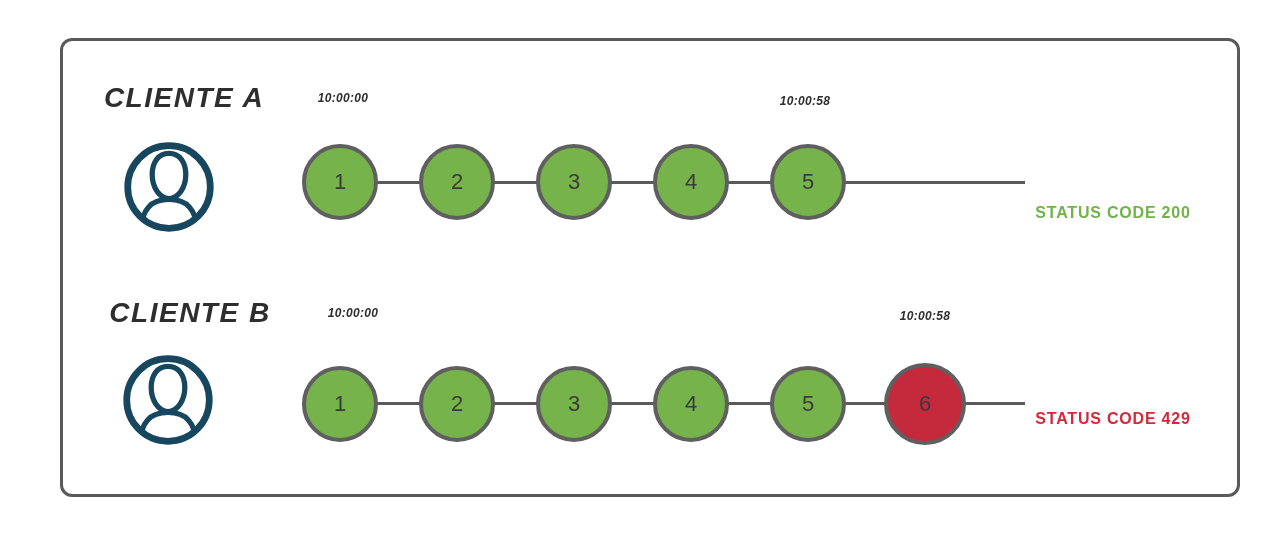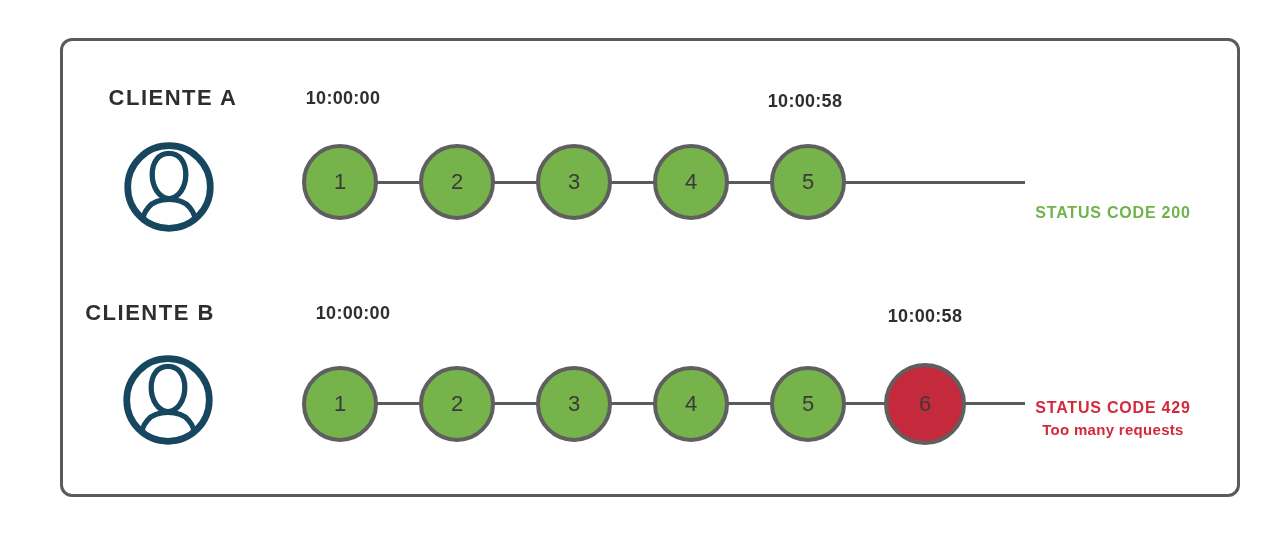--- a/index.html
+++ b/index.html
@@ -18,25 +18,25 @@
   .frame{
     position:absolute;left:60px;top:38px;width:1180px;height:459px;
     border:3px solid var(--frame-border);border-radius:12px;background:#fff;
   }
   .client-row{position:absolute;inset:0;}
   
   .client-label,.avatar,.timestamp,.status-block{
     position:absolute;transform:translate(-50%,-50%);white-space:nowrap;
   }
   .client-label{
-    font-size:22px;font-weight:bold;
-    letter-spacing:1.5px;color:var(--text-dark);
+    font-size:28px;font-weight:bold;font-style:italic;
+    letter-spacing:1.5px;color:var(--text-dark);margin-left:11px;
   }
   .timestamp{
-    font-size:18px;font-weight:bold;color:var(--text-dark);letter-spacing:0.3px;
+    font-size:12px;font-weight:bold;color:var(--text-dark);letter-spacing:0.3px;font-style:italic;
   }
   .avatar{width:96px;height:96px;}
   .avatar svg{width:100%;height:100%;display:block;}
   .avatar .av-stroke{stroke:var(--avatar-color);}
   .timeline-line{
     position:absolute;height:3px;background:var(--line-color);
   }
   .circles-layer{position:absolute;inset:0;}
   .request-circle{
     position:absolute;width:76px;height:76px;border-radius:50%;
@@ -52,21 +52,21 @@
   .status-msg{font-size:15px;letter-spacing:0.3px;line-height:22px;}
   
   .row-a .client-label{left:110px;top:57px;}
   .row-a .avatar{left:106px;top:146px;}
   .row-a .ts-start{left:280px;top:57px;}
   .row-a .ts-end{left:742px;top:60px;}
   .row-a .timeline-line{left:277px;top:140px;width:685px;}
   .row-a .request-circle{top:141px;}
   .row-a .status-block{left:1050px;top:148px;}
   
-  .row-b .client-label{left:87px;top:272px;}
+  .row-b .client-label{left:116px;top:272px;}
   .row-b .avatar{left:105px;top:359px;}
   .row-b .ts-start{left:290px;top:272px;}
   .row-b .ts-end{left:862px;top:275px;}
   .row-b .timeline-line{left:277px;top:361px;width:685px;}
   .row-b .request-circle{top:363px;}
   .row-b .status-block{left:1050px;top:354px;}
 </style>
 </head>
 <body>
 
@@ -127,17 +127,16 @@
     <div class="circles-layer">
         <div class="request-circle ok" style="left: 277px;">1</div>
         <div class="request-circle ok" style="left: 394px;">2</div>
         <div class="request-circle ok" style="left: 511px;">3</div>
         <div class="request-circle ok" style="left: 628px;">4</div>
         <div class="request-circle ok" style="left: 745px;">5</div>
         <div class="request-circle blocked" style="left: 862px;">6</div>
       </div>
     <div class="status-block" style="color: rgb(211, 41, 59);">
       <div class="status-code">STATUS CODE 429</div>
-      <div class="status-msg">Too many requests</div>
     </div>
   </section>
 
 </div>
 
 </body></html>

